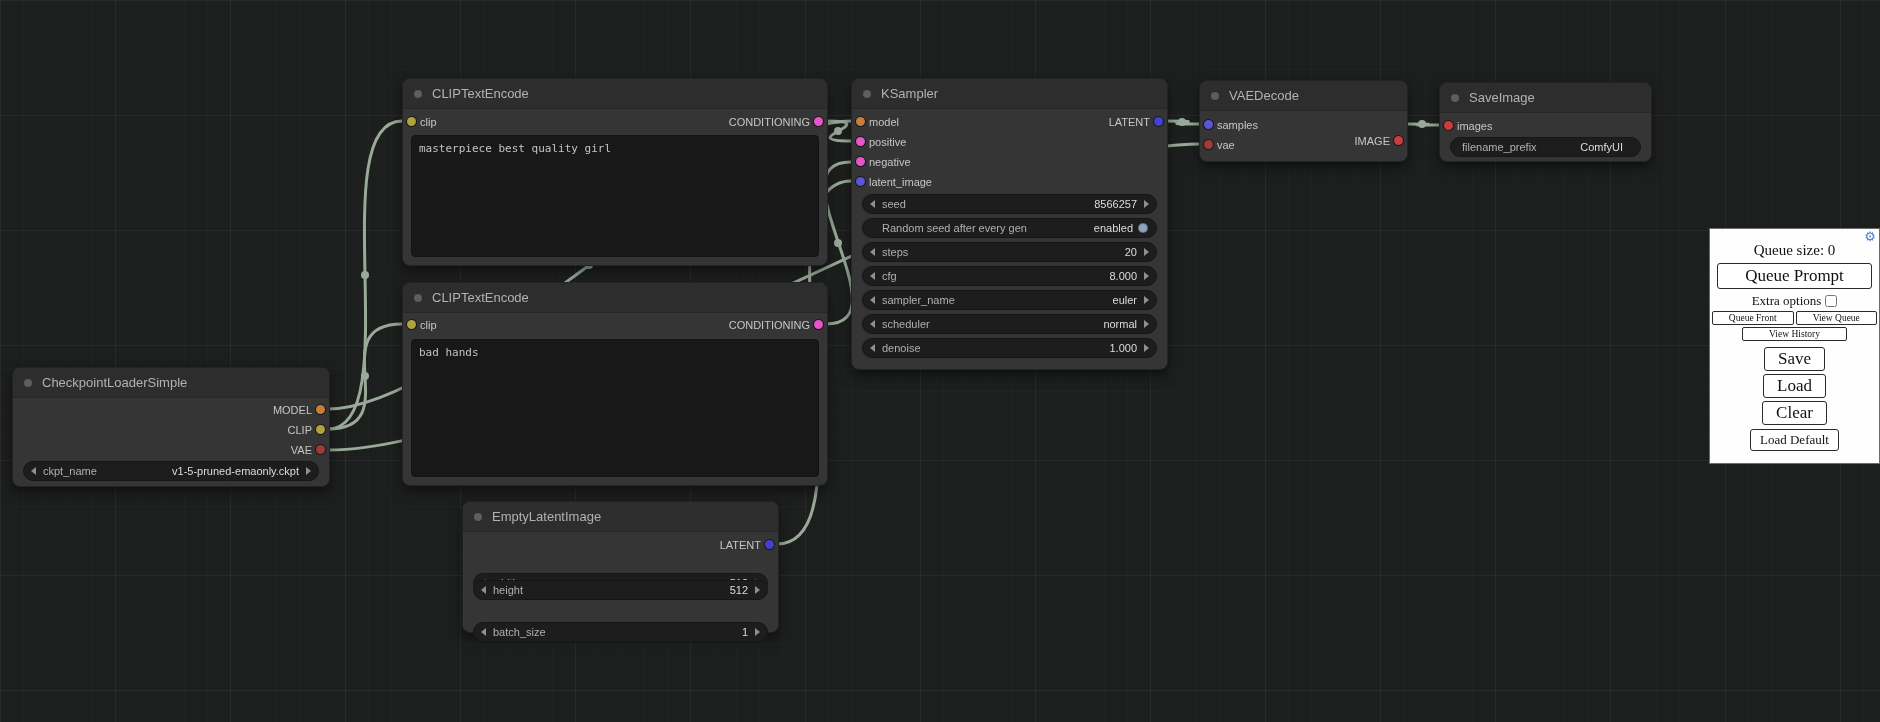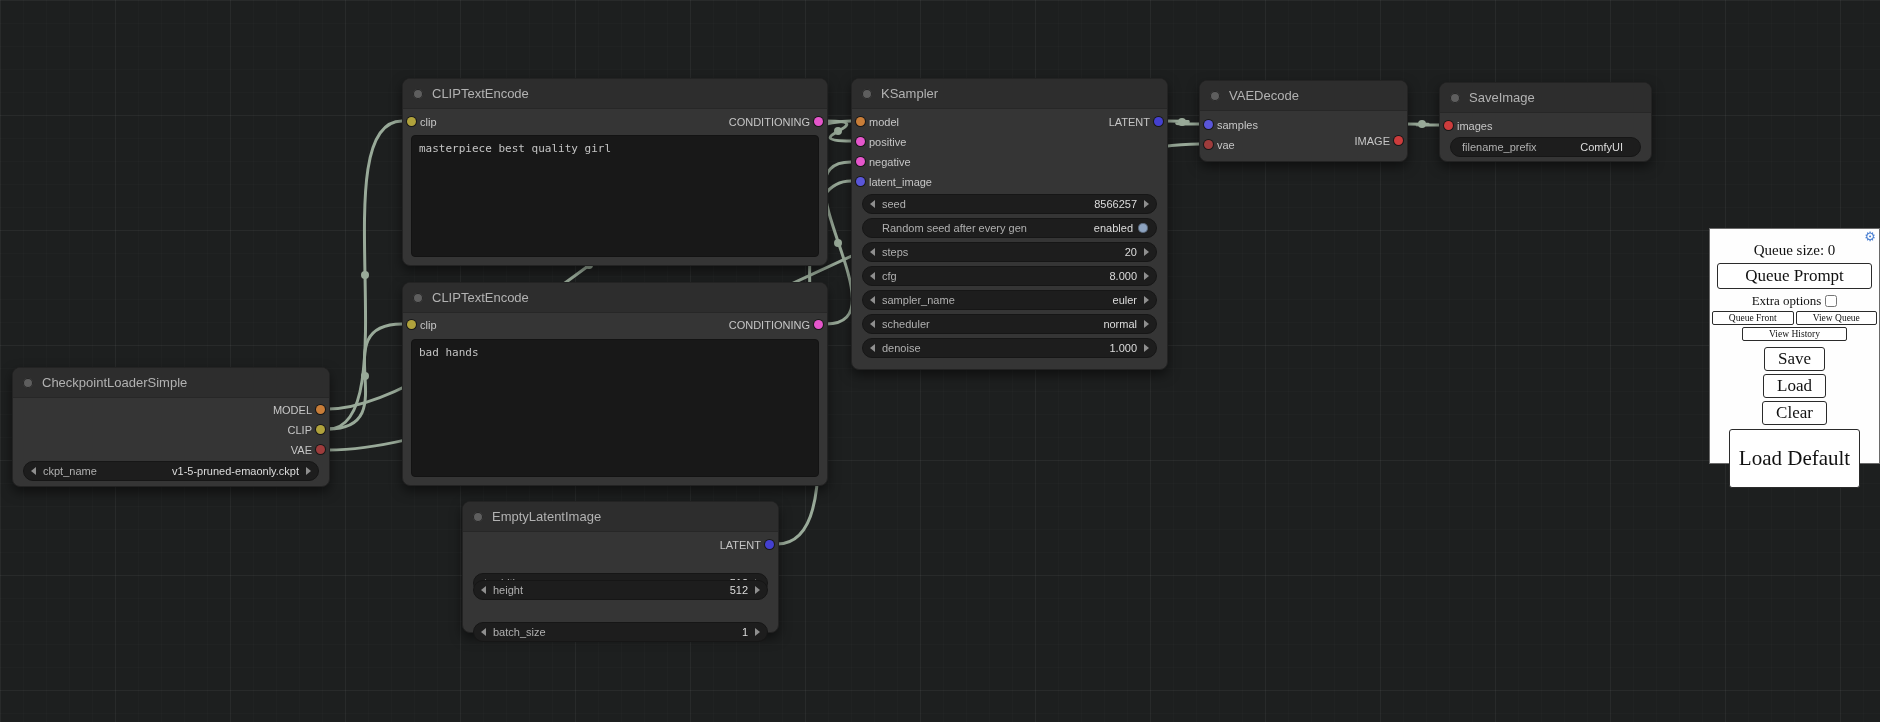--- a/index.html
+++ b/index.html
@@ -67,21 +67,21 @@
     font-family:"Liberation Serif",serif;background:#ffffff;border:1px solid #2b2b2b;
     border-radius:3px;color:#111;cursor:pointer;
   }
   .btn.big{display:block;width:calc(100% - 14px);margin:2px auto 3px;font-size:17px;padding:2px 0;text-align:center;}
   .extra{font-size:13px;height:18px;display:flex;align-items:center;justify-content:center;gap:4px;}
   .extra input{width:12px;height:12px;margin:0;}
   .row2{display:flex;gap:2px;padding:1px 2px;}
   .btn.sm{flex:1;font-size:9.5px;padding:1px 0;border-radius:2px;}
   .btn.vh{display:block;width:62%;margin:1px auto 6px;font-size:9.5px;padding:1px 0;border-radius:2px;}
   .btn.md{display:block;margin:3px auto;font-size:17px;padding:1px 13px;}
-  .btn.md2{display:block;margin:4px auto 0;font-size:21px;padding:16px 9px;}
+  .btn.md2{display:block;margin:4px auto 0;font-size:13px;padding:2px 9px;}
 </style>
 </head>
 <body>
 
 <div id="canvas">
 
   <svg class="links" width="1880" height="722">
     <path class="linkpath" d="M328,409 C459,409 720,121 851,121"></path>
     <path class="linkpath" d="M328,429 C408,429 322,121 402,121"></path>
     <path class="linkpath" d="M328,429 C408,429 322,324 402,324"></path>

